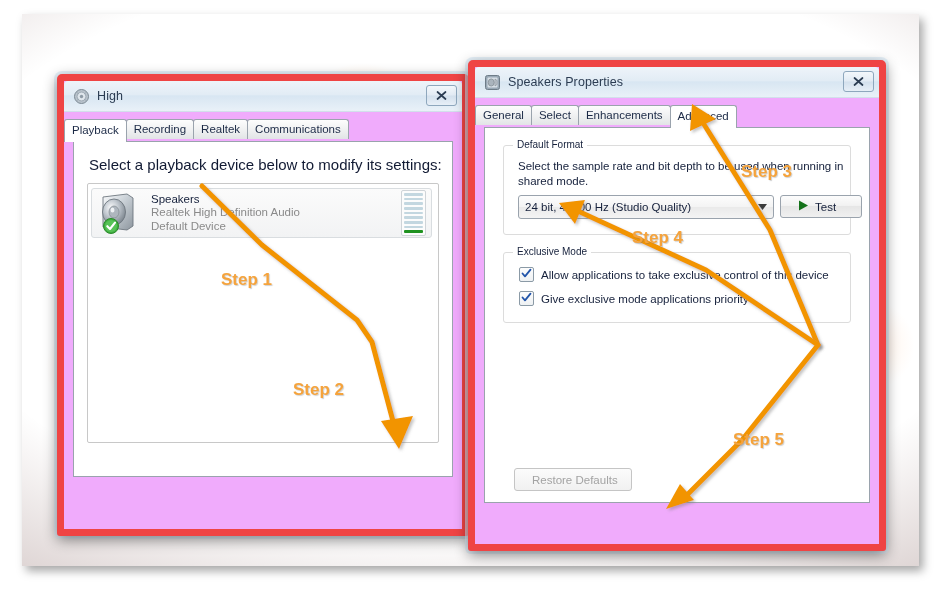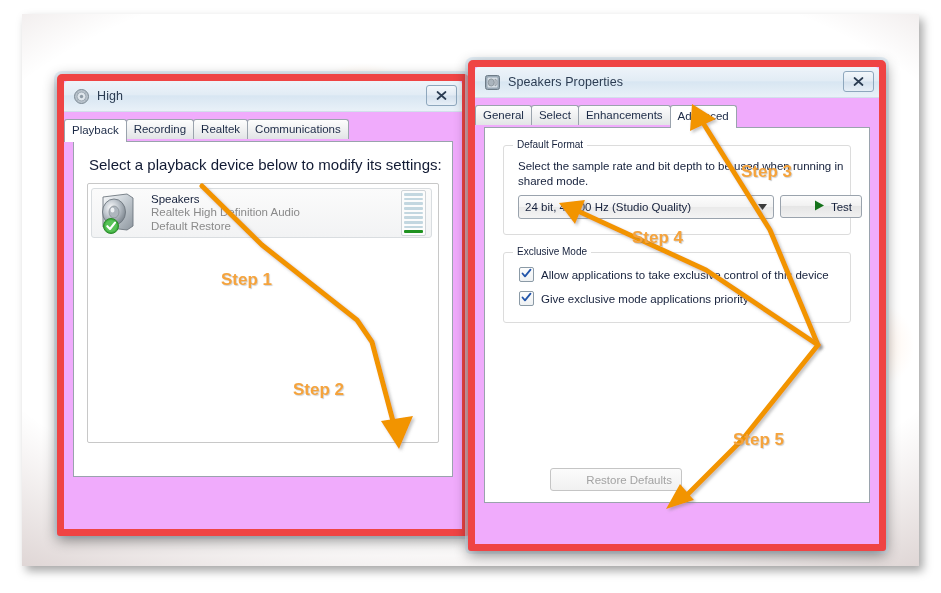--- a/index.html
+++ b/index.html
@@ -214,30 +214,30 @@
     position: absolute;
     left: 13px; right: 13px; bottom: 9px;
     display: flex; align-items: center;
   }
   .spacer { flex: 1 1 auto; }
 
   
   .btn {
     min-width: 72px;
     height: 23px;
-    padding: 0 9px;
+    padding: 0 17px;
     font-size: 11.5px;
     font-family: "Liberation Sans", sans-serif;
     color: #15203b;
     border: 1px solid #9aa3ad;
     border-radius: 3px;
     background: linear-gradient(to bottom, #fcfcfc 0%, #f2f2f2 45%, #e6e6e6 50%, #f0f0f0 100%);
     cursor: pointer;
     white-space: nowrap;
-    display: inline-flex; align-items: center; justify-content: flex-end;
+    display: inline-flex; align-items: center; justify-content: flex-start;
   }
   .btn.disabled {
     color: #a3a3a3;
     border-color: #c5c5c5;
     background: linear-gradient(to bottom,#fbfbfb,#f1f1f1);
     cursor: default;
   }
   .btn.default {
     border: 1px solid #6f8ca8;
     box-shadow: inset 0 0 0 1px #ffffff;
@@ -406,21 +406,21 @@
                 <ellipse cx="17" cy="21" rx="5" ry="6" fill="#aeb6be" stroke="#7f888f" stroke-width="0.7"></ellipse>
                 <ellipse cx="15.5" cy="19" rx="2" ry="2.6" fill="#eef1f4"></ellipse>
                 <circle cx="14" cy="35" r="7.5" fill="#3fae3f" stroke="#2c8a2c" stroke-width="1"></circle>
                 <circle cx="14" cy="35" r="6" fill="#57c257"></circle>
                 <path d="M10.3 35.2 L13 38 L18 31.6" stroke="#ffffff" stroke-width="2.1" fill="none" stroke-linecap="round" stroke-linejoin="round"></path>
               </svg>
             </span>
             <span class="device-text">
               <div class="device-name">Speakers</div>
               <div class="device-sub">Realtek High Definition Audio</div>
-              <div class="device-sub">Default Restore</div>
+              <div class="device-sub">Default Device</div>
             </span>
             <span class="vu-meter">
               <span class="vu-seg on"></span>
               <span class="vu-seg"></span>
               <span class="vu-seg"></span>
               <span class="vu-seg"></span>
               <span class="vu-seg"></span>
               <span class="vu-seg"></span>
               <span class="vu-seg"></span>
               <span class="vu-seg"></span>
@@ -515,21 +515,21 @@
               <span class="chkbox">
                 <svg width="11" height="11" viewBox="0 0 11 11">
                     <path d="M1.5 5.5 L4 8.4 L9.5 1.6" stroke="#2255aa" stroke-width="1.8" fill="none" stroke-linecap="round" stroke-linejoin="round"></path>
                   </svg>
               </span>
               <span class="chklabel">Give exclusive mode applications priority</span>
             </label>
           </div>
         </div>
 
-        <button class="btn disabled" style="position:absolute; left:29px; bottom:11px; width:132px;margin-left:36px;">Restore Defaults</button>
+        <button class="btn disabled" style="position:absolute; left:29px; bottom:11px; width:118px;">Restore Defaults</button>
 
       </div>
 
       <div class="dialog-footer">
         <button class="btn default">OK</button>
         <button class="btn">Cancel</button>
         <button class="btn disabled">Apply</button>
       </div>
 
     </div>

